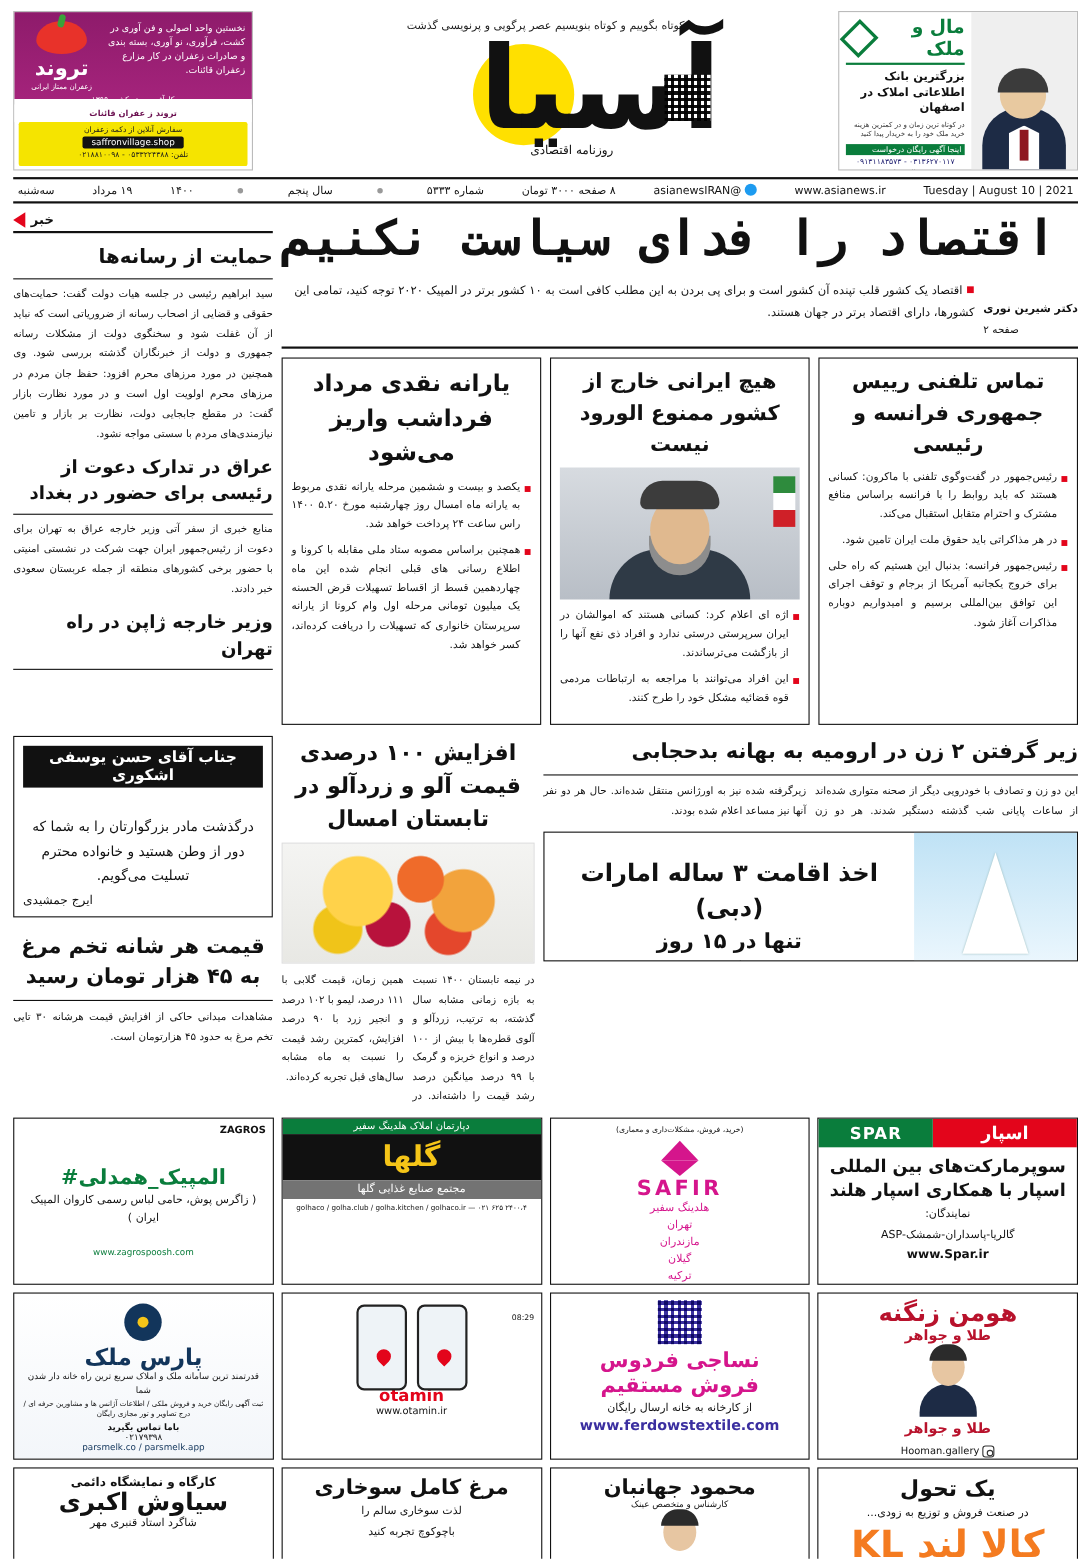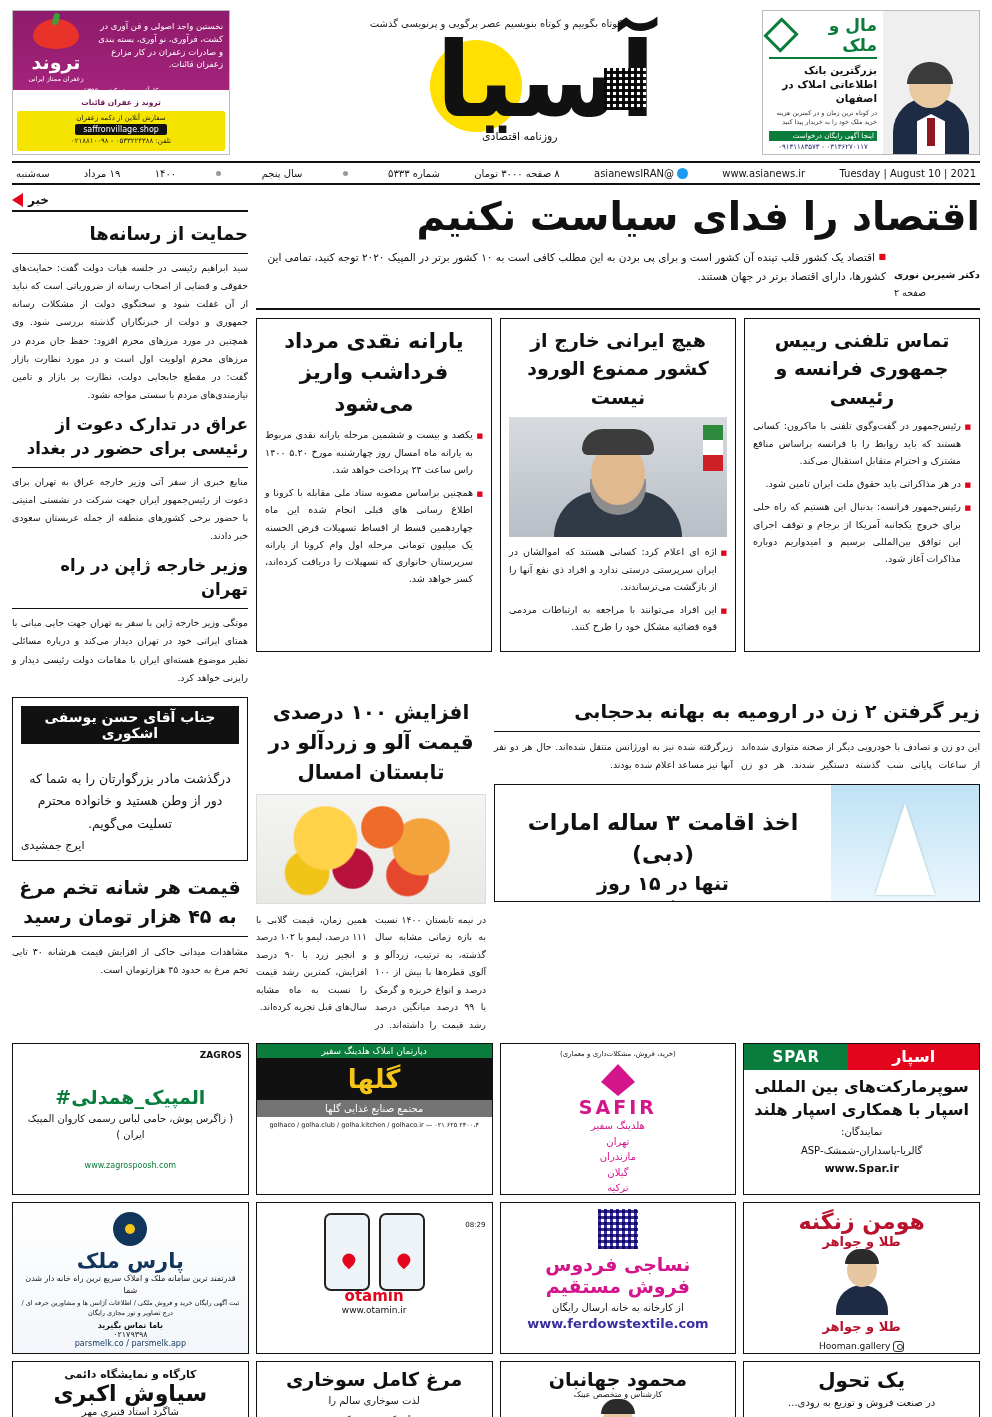--- a/index.html
+++ b/index.html
@@ -78,21 +78,21 @@
   .news-tab { display:flex; flex-direction:row-reverse; align-items:center; gap:5px; border-bottom:2px solid #111; padding-bottom:3px;}
   .news-tab .tri { width:0;height:0;border-top:7px solid transparent;border-bottom:7px solid transparent;border-right:11px solid #e3051b;}
   .news-tab .lbl { font-size:12px; font-weight:bold;}
   .news-item { margin-top:9px; }
   .news-h { font-size:18px; font-weight:bold; line-height:1.45; text-align:right;}
   .news-h.sm { font-size:16.5px; }
   .news-rule { border-bottom:1px solid #111; margin:6px 0 0; }
   .news-p { font-size:9.3px; line-height:1.95; text-align:justify; margin-top:5px; }
 
   
-  .headline { font-size:39px; font-weight:bold; text-align:right; line-height:1.25; letter-spacing:-1px; }
+  .headline { font-size:45px; font-weight:bold; text-align:left; line-height:1.25; letter-spacing:-1px;font-family:Liberation Mono, monospace; }
   .lead { display:flex; flex-direction:row-reverse; gap:8px; margin-top:6px; font-size:10.5px; line-height:1.85; border-bottom:2px solid #111; padding-bottom:6px;}
   .lead .sq { color:#e3051b; font-size:8px; vertical-align:2px; }
   .lead-sig { text-align:left; font-size:9.5px; white-space:nowrap; padding-top:18px;}
   .lead-sig b{font-size:10px;}
 
   
   .three { display:flex; flex-direction:row-reverse; gap:8px; margin-top:8px; }
   .tbox { flex:1; border:1px solid #111; padding:7px 8px 9px; }
   .tbox h3 { font-size:21px; font-weight:bold; text-align:center; line-height:1.5; margin:0 0 6px; }
   .tbox h3.s { font-size:19px; }
@@ -276,21 +276,20 @@
         <div class="news-p">سید ابراهیم رئیسی در جلسه هیات دولت گفت: حمایت‌های حقوقی و قضایی از اصحاب رسانه از ضروریاتی است که نباید از آن غفلت شود و سخنگوی دولت از مشکلات رسانه جمهوری و دولت از خبرنگاران گذشته بررسی شود. وی همچنین در مورد مرزهای محرم افزود: حفظ جان مردم در مرزهای محرم اولویت اول است و در مورد نظارت بازار گفت: در مقطع جابجایی دولت، نظارت بر بازار و تامین نیازمندی‌های مردم با سستی مواجه نشود.</div>
       </div>
       <div class="news-item">
         <div class="news-h sm">عراق در تدارک دعوت از رئیسی برای حضور در بغداد</div>
         <div class="news-rule"></div>
         <div class="news-p">منابع خبری از سفر آتی وزیر خارجه عراق به تهران برای دعوت از رئیس‌جمهور ایران جهت شرکت در نشستی امنیتی با حضور برخی کشورهای منطقه از جمله عربستان سعودی خبر دادند.</div>
       </div>
       <div class="news-item">
         <div class="news-h sm">وزیر خارجه ژاپن در راه تهران</div>
         <div class="news-rule"></div>
-        <div class="news-p">موتگی وزیر خارجه ژاپن با سفر به تهران جهت جایی میانی با همتای ایرانی خود در تهران دیدار می‌کند و درباره مسائلی نظیر موضوع هسته‌ای ایران با مقامات دولت رئیسی دیدار و رایزنی خواهد کرد.</div>
       </div>
     </div>
 
     <div class="col-main">
       <div class="headline">اقتصاد را فدای سیاست نکنیم</div>
       <div class="lead">
         <div style="flex:1"><span class="sq">■</span> <span>اقتصاد یک کشور قلب تپنده آن کشور است و برای پی بردن به این مطلب کافی است به ۱۰ کشور برتر در المپیک ۲۰۲۰ توجه کنید، تمامی این کشورها، دارای اقتصاد برتر در جهان هستند.</span></div>
         <div class="lead-sig">
           <b>دکتر شیرین نوری</b><br>
           <span>صفحه ۲</span>

